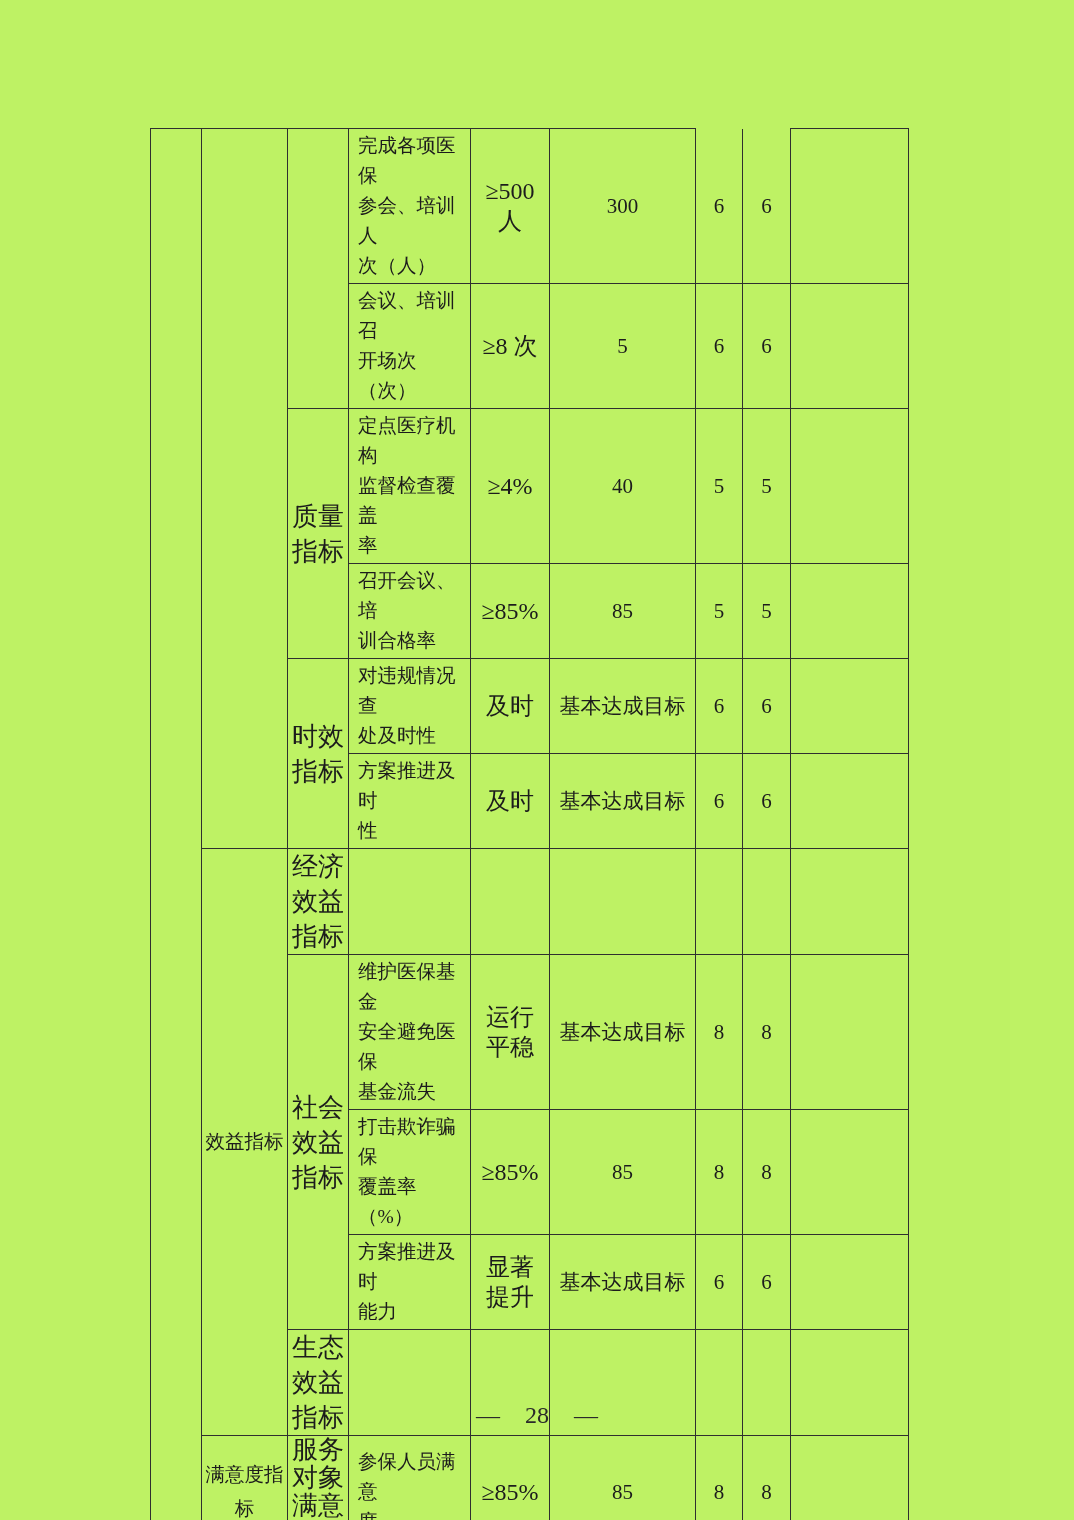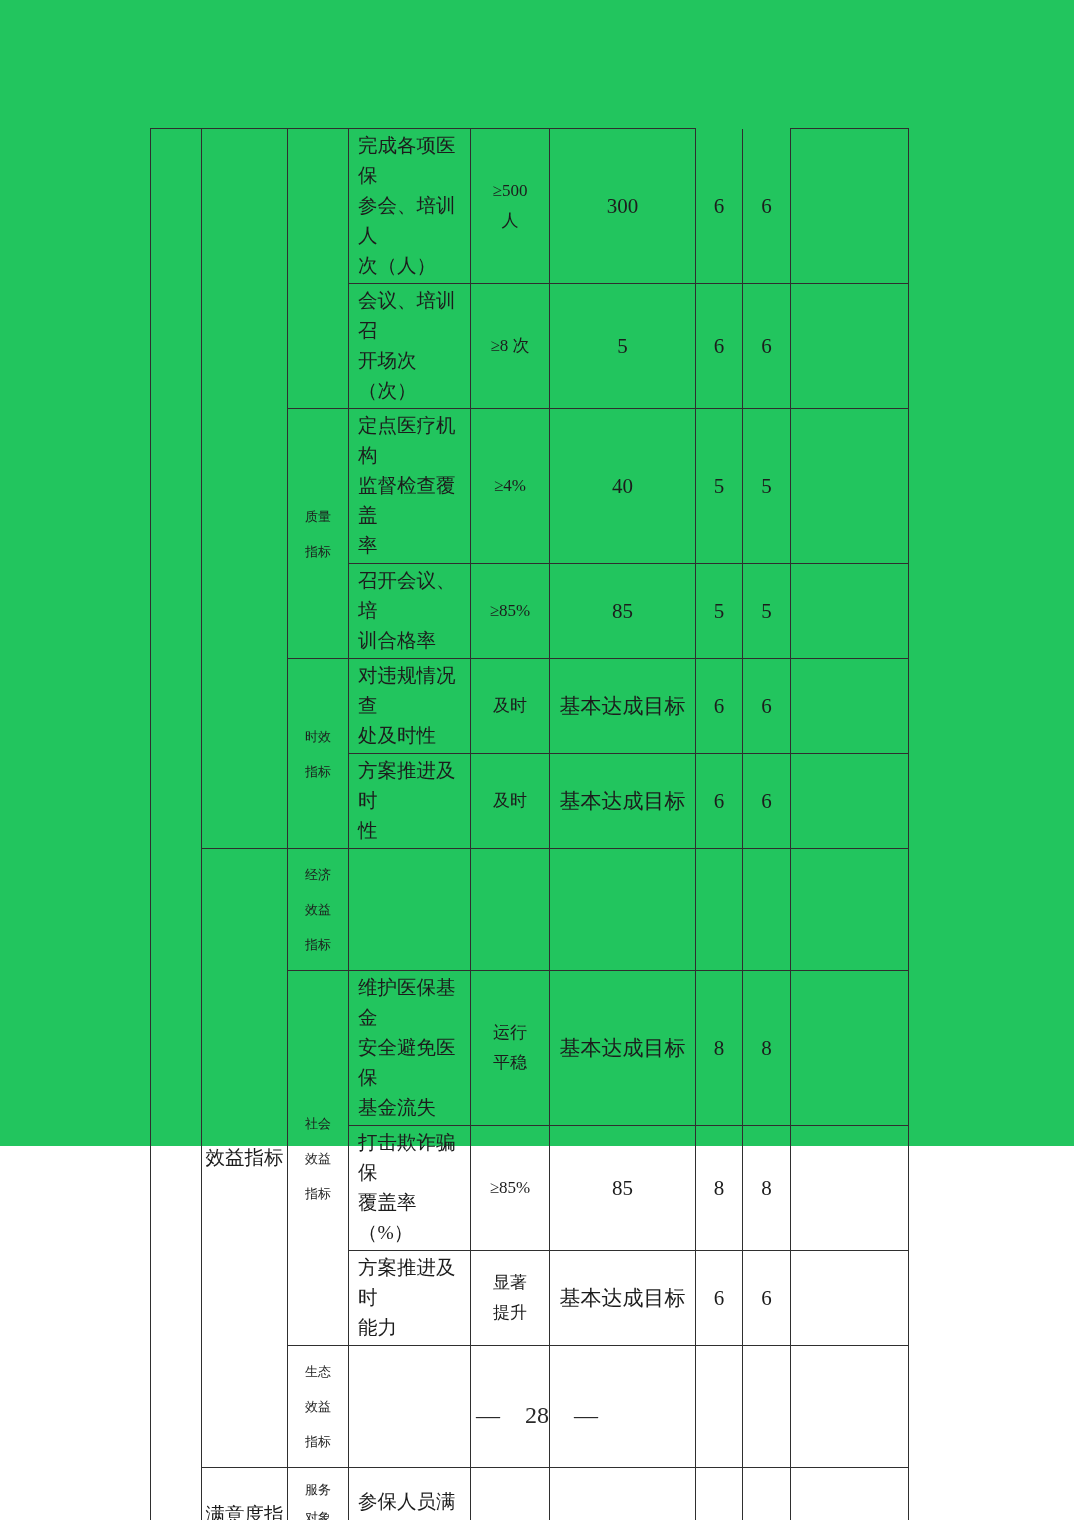--- a/index.html
+++ b/index.html
@@ -1,40 +1,40 @@
 <!DOCTYPE html>
 <html><head>
 <meta charset="utf-8">
 <style>
   html,body{margin:0;padding:0;}
   body{
     width:1074px;height:1520px;position:relative;background:#ffffff;
     font-family:"Liberation Serif","DejaVu Serif",serif;color:#1c1c1c;
   }
-  .page{position:absolute;left:0;top:0;width:1074px;height:1146px;background:#22c55e;}
+  .page{position:absolute;left:0;top:0;width:1074px;height:1520px;background:#bef264;}
   table.perf{
     position:absolute;left:150px;top:128px;
     border-collapse:collapse;table-layout:fixed;width:758px;
   }
   td{
     border:1px solid #2f2f2f;
     padding:0;margin:0;
     text-align:center;vertical-align:middle;
     font-size:20px;line-height:30px;
     white-space:pre-line;
     overflow:hidden;
   }
   td.name{
     text-align:left;padding:2px 4px 2px 9px;
     font-size:19.5px;line-height:30px;
   }
   td.group2{font-size:19.5px;line-height:34px;padding:16px 2px;}
-  td.group3{font-size:13px;line-height:35px;padding:8px 2px;}
+  td.group3{font-size:26px;line-height:35px;padding:0 2px;}
   td.group3.tight{line-height:28px;}
-  td.target{font-size:17px;line-height:30px;}
+  td.target{font-size:24px;line-height:30px;}
   td.actual{font-size:21px;}
   td.score{font-size:21px;}
   td.no-top{border-top:none;}
   .footer{
     position:absolute;left:0;top:1402px;width:1074px;
     display:flex;justify-content:center;align-items:center;gap:25px;
     font-size:24px;color:#2a2a2a;
   }
 </style>
 </head>

